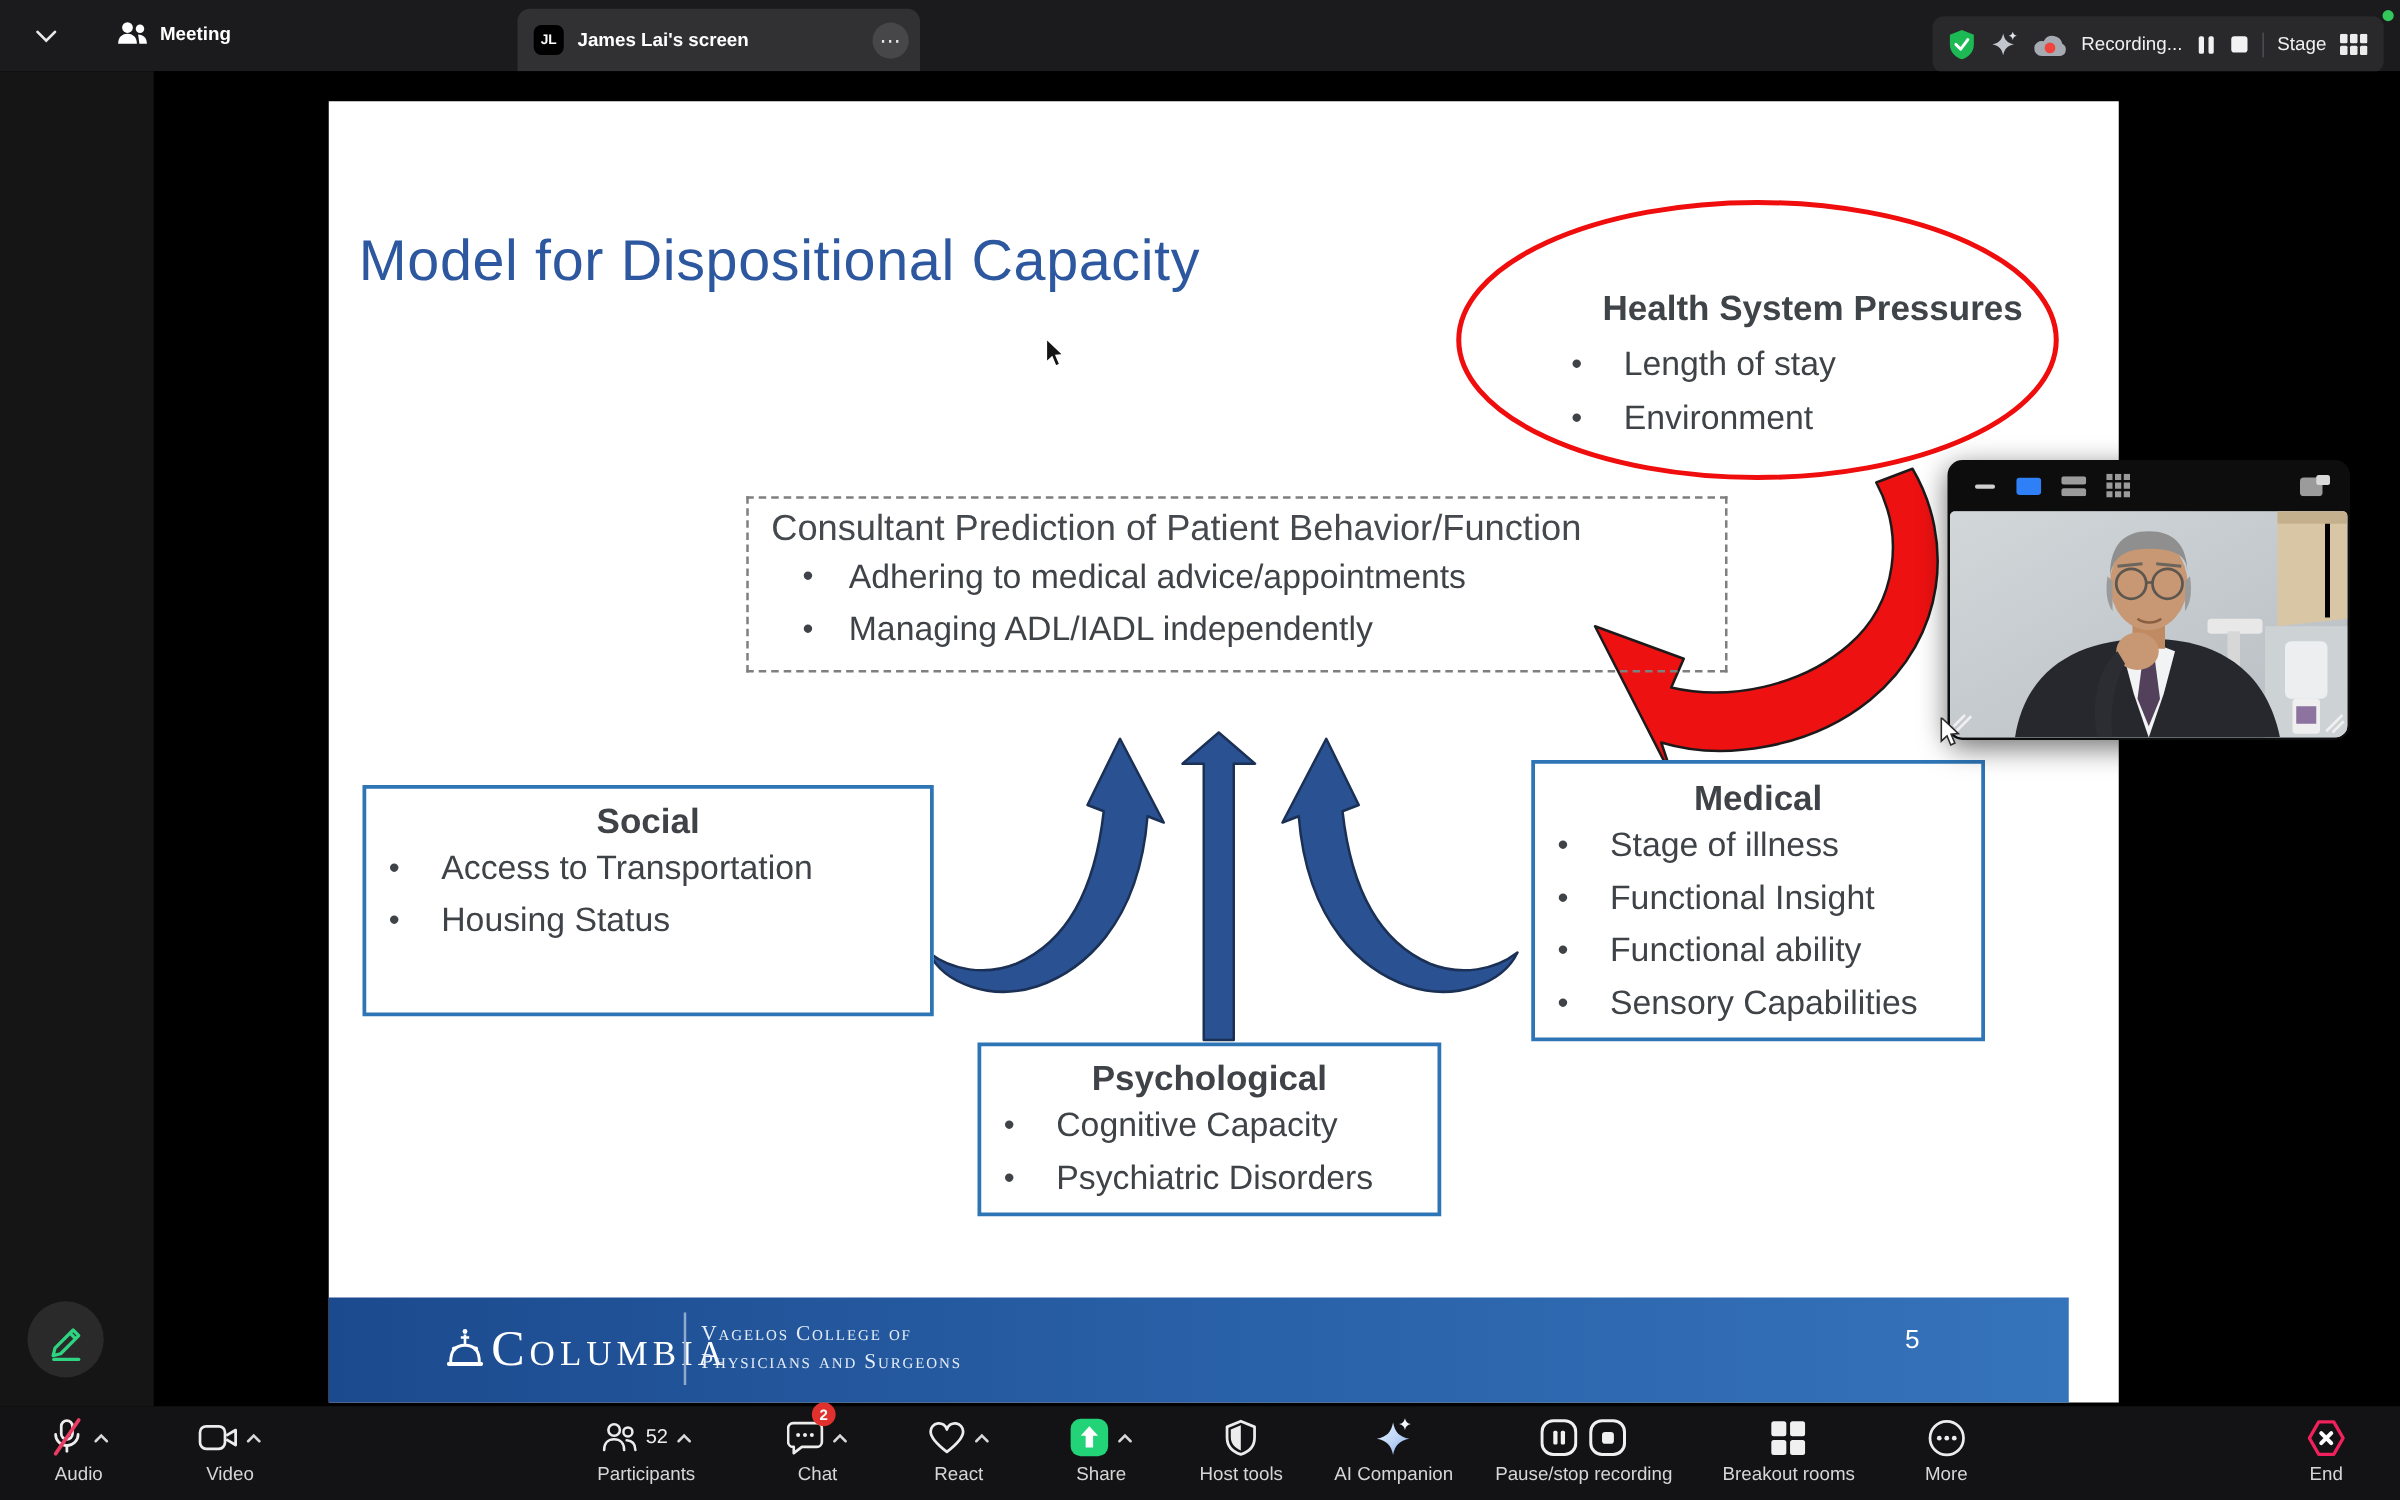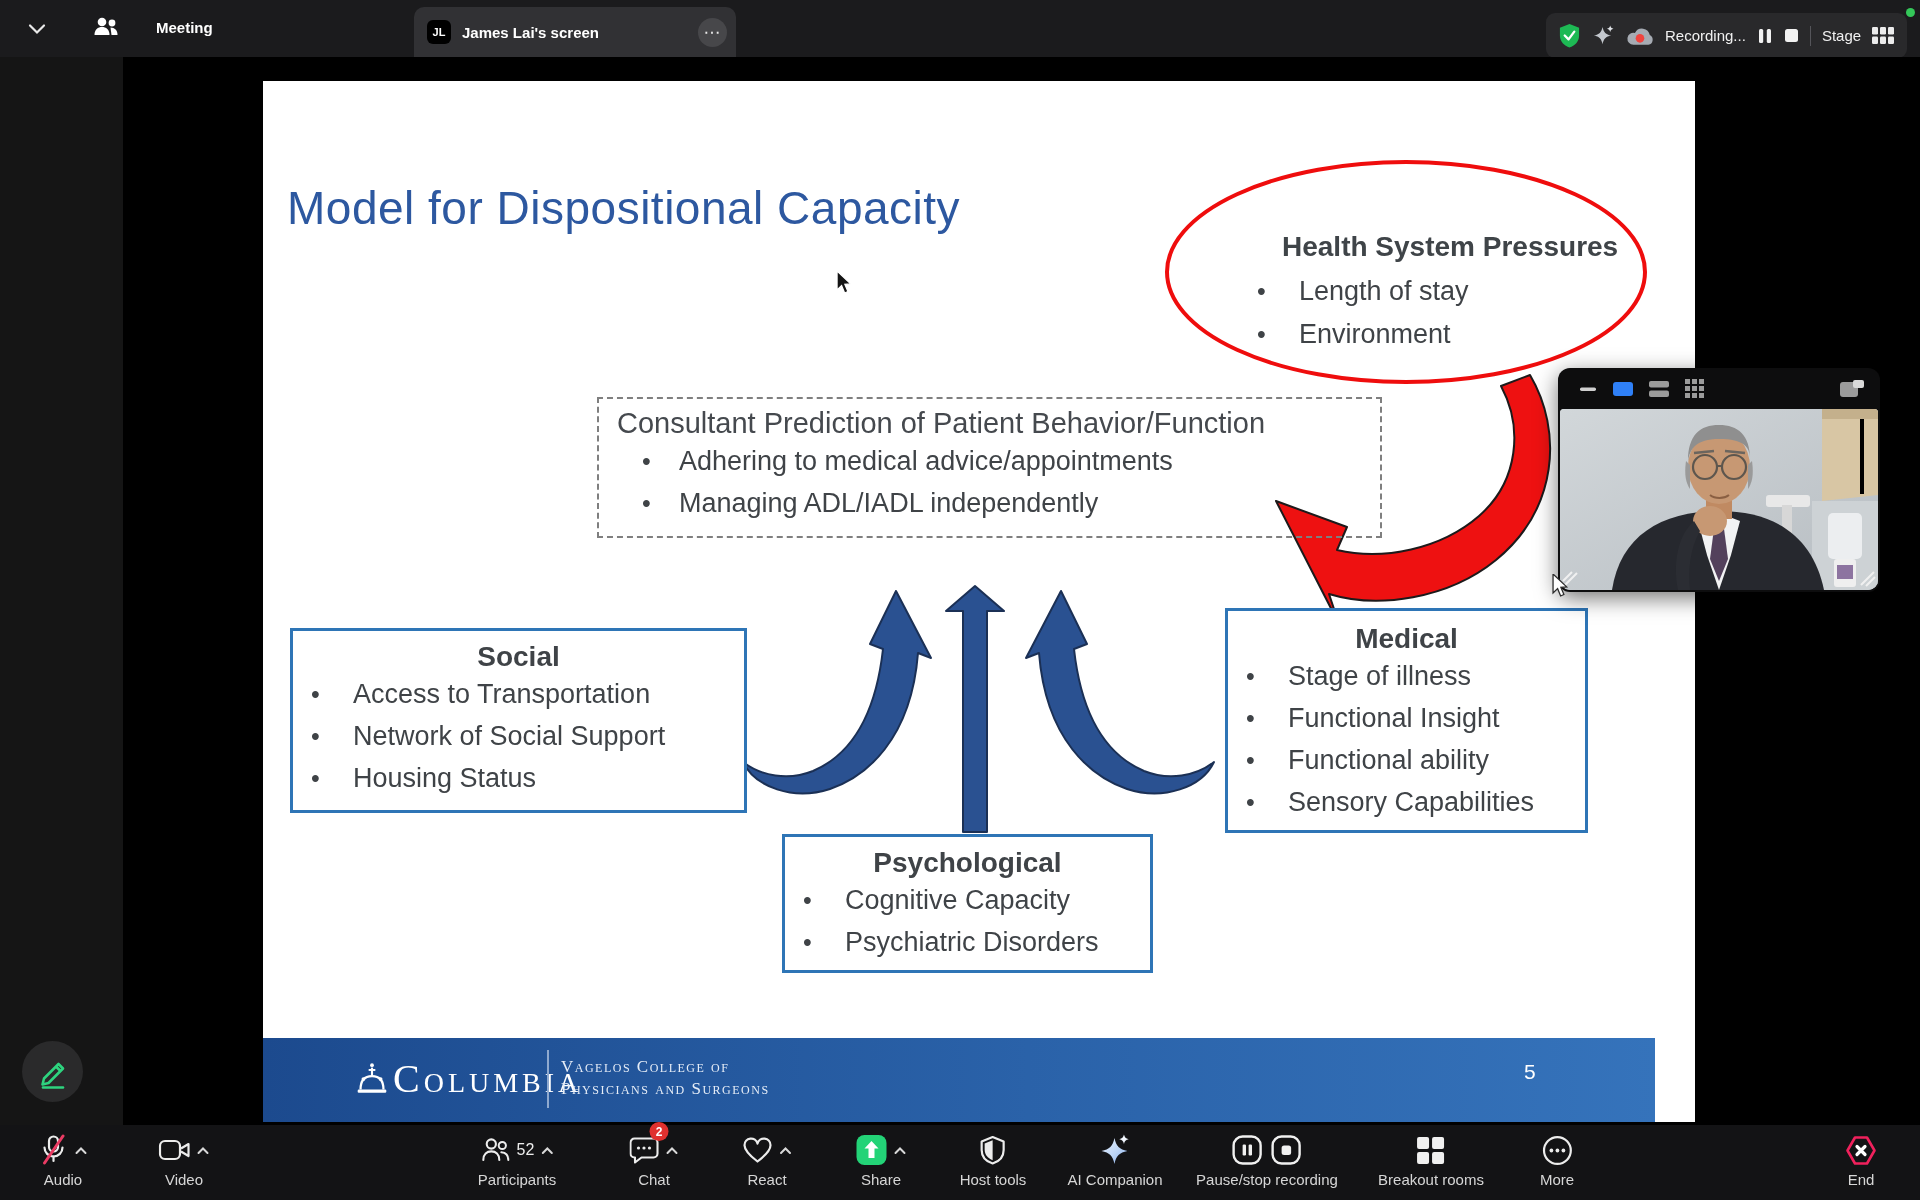--- a/index.html
+++ b/index.html
@@ -3,21 +3,21 @@
 <meta charset="utf-8">
 <style>
   html,body{margin:0;padding:0;background:#000;}
   #stage{position:relative;width:1920px;height:1200px;background:#000;overflow:hidden;
          font-family:"Liberation Sans",sans-serif;-webkit-font-smoothing:antialiased;}
   .abs{position:absolute;}
   svg{display:block;}
 
   
   #topbar{left:0;top:0;width:1920px;height:57px;background:#1b1b1d;}
-  #meeting-label{left:128px;top:19px;font-size:15px;font-weight:bold;color:#fff;margin-left:28px;}
+  #meeting-label{left:128px;top:19px;font-size:15px;font-weight:bold;color:#fff;}
   #share-tab{left:414px;top:7px;width:322px;height:50px;background:#313134;border-radius:10px 10px 0 0;}
   #tab-avatar{left:13px;top:13px;width:24px;height:24px;border-radius:6px;background:#000000;
               color:#fff;font-size:11px;font-weight:bold;display:flex;align-items:center;justify-content:center;}
   #tab-title{left:48px;top:17px;font-size:15px;font-weight:600;color:#fff;text-align:center;}
   #tab-menu{left:284px;top:11px;width:29px;height:29px;border-radius:50%;background:#47474a;color:#e9e9e9;
             font-size:17px;letter-spacing:1px;display:flex;align-items:center;justify-content:center;}
   #rec-pill{left:1546px;top:13px;width:361px;height:45px;background:#29292b;border-radius:9px;
             display:flex;align-items:center;padding:0 12px;box-sizing:border-box;gap:11px;}
   #rec-label{font-size:15px;color:#f0f0f0;white-space:nowrap;}
   #view-label{font-size:15px;color:#f0f0f0;}
@@ -191,21 +191,20 @@
       <ul class="blts">
         <li>Adhering to medical advice/appointments</li>
         <li>Managing ADL/IADL independently</li>
       </ul>
     </div>
 
     <div class="abs sbox" id="social-box">
       <div class="sbox-title">Social</div>
       <ul class="blts">
         <li>Access to Transportation</li>
-        <li>Network of Social Support</li>
         <li>Housing Status</li>
       </ul>
     </div>
 
     <div class="abs sbox" id="medical-box">
       <div class="sbox-title">Medical</div>
       <ul class="blts">
         <li>Stage of illness</li>
         <li>Functional Insight</li>
         <li>Functional ability</li>

